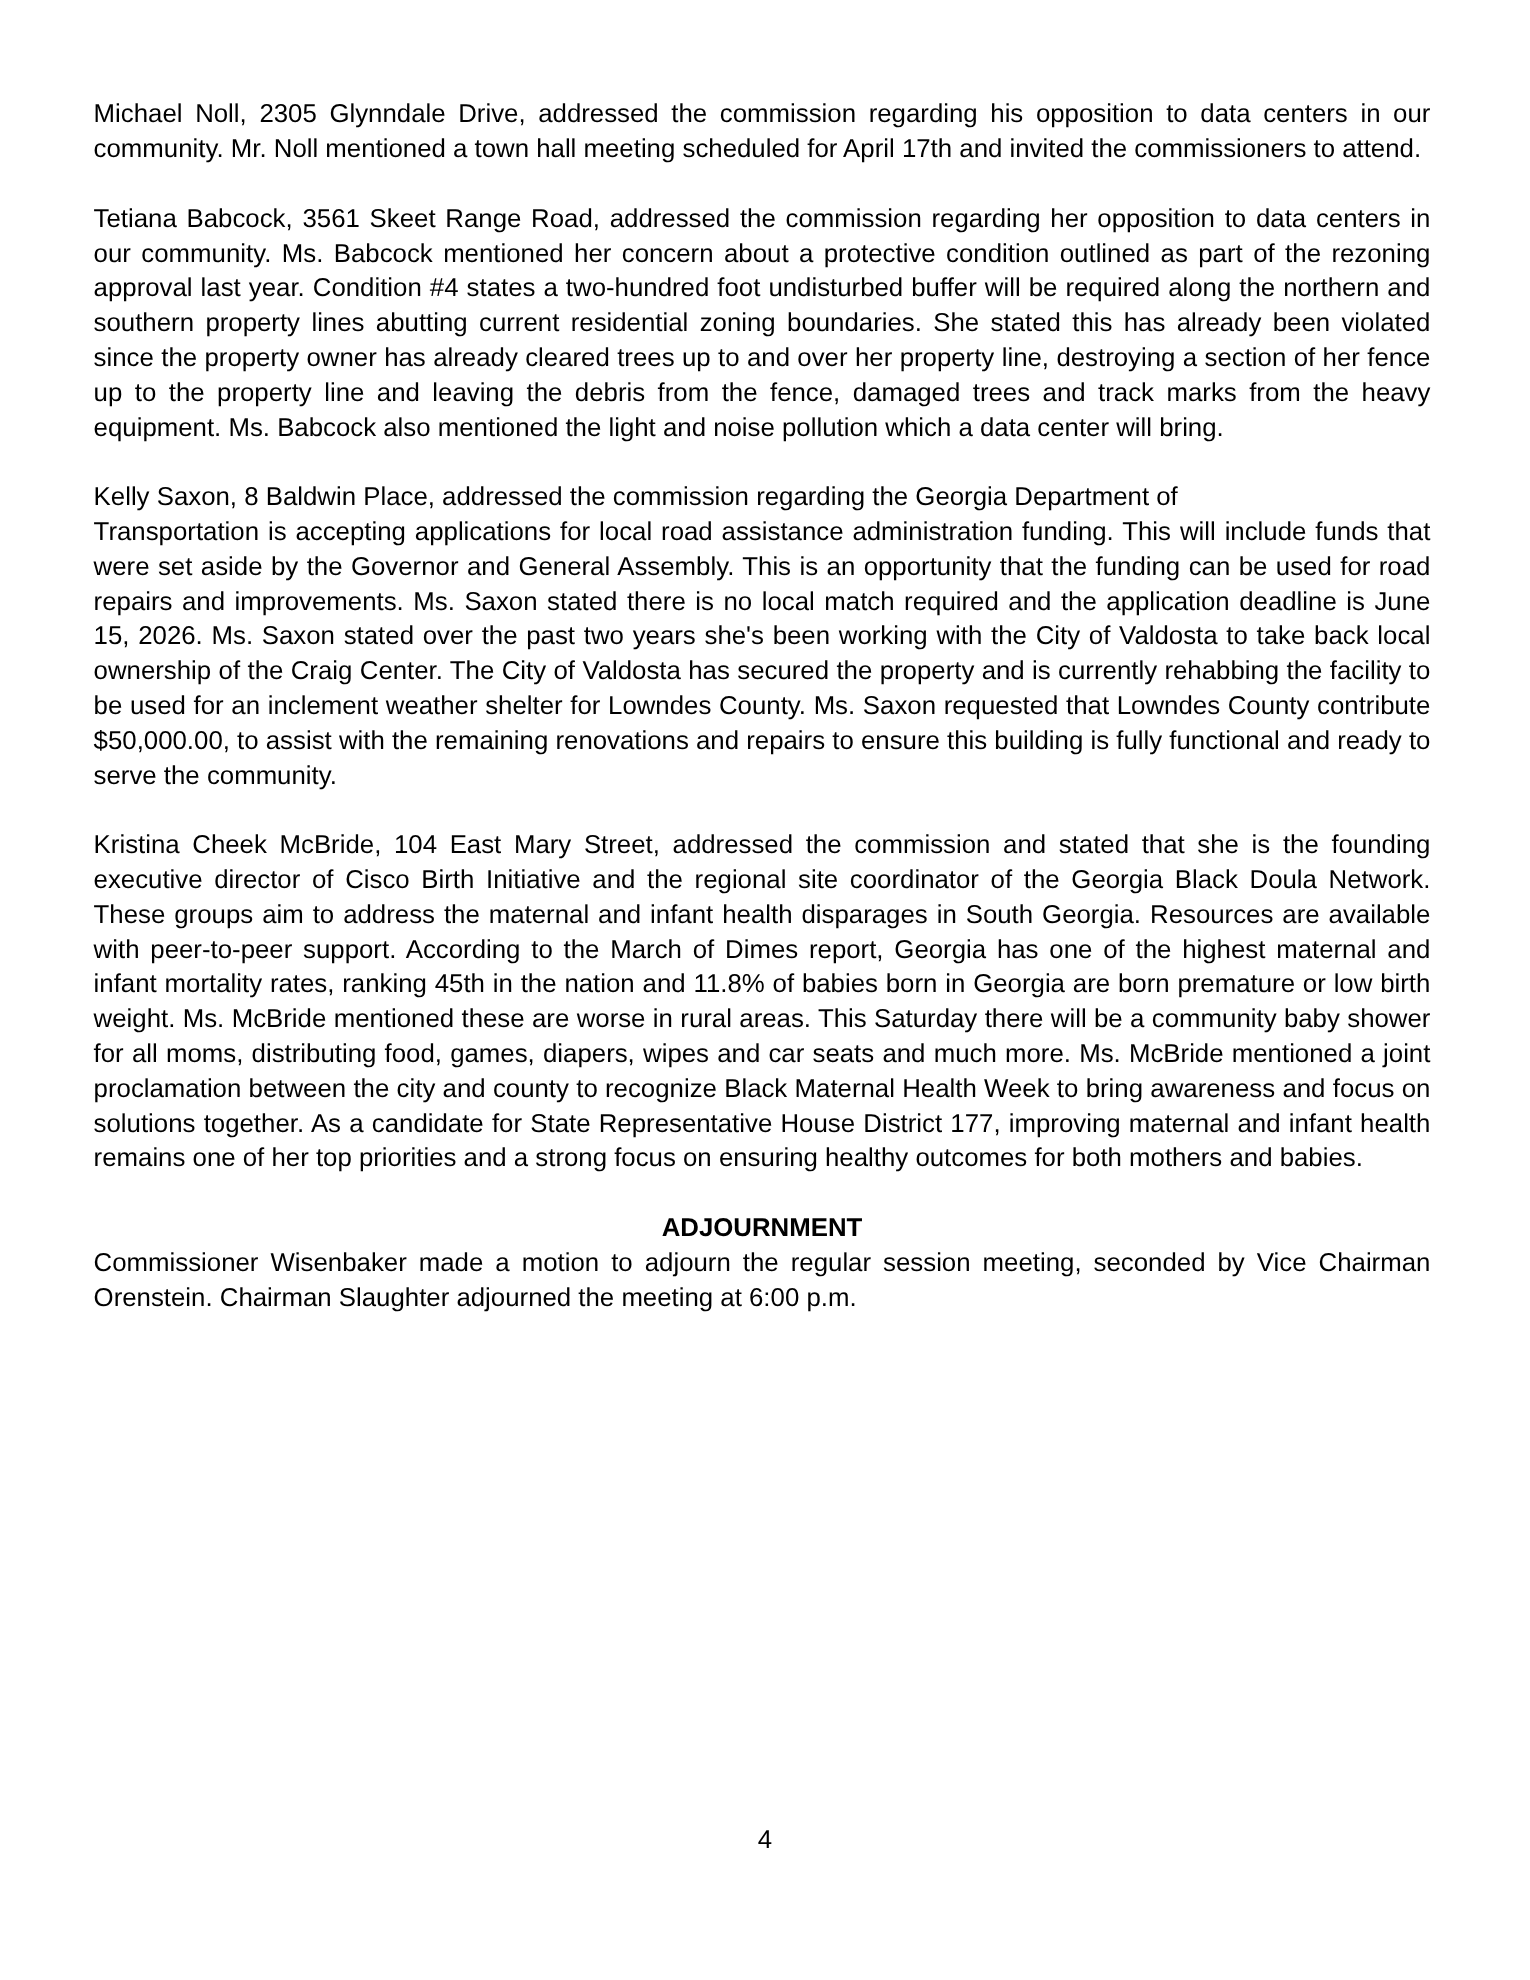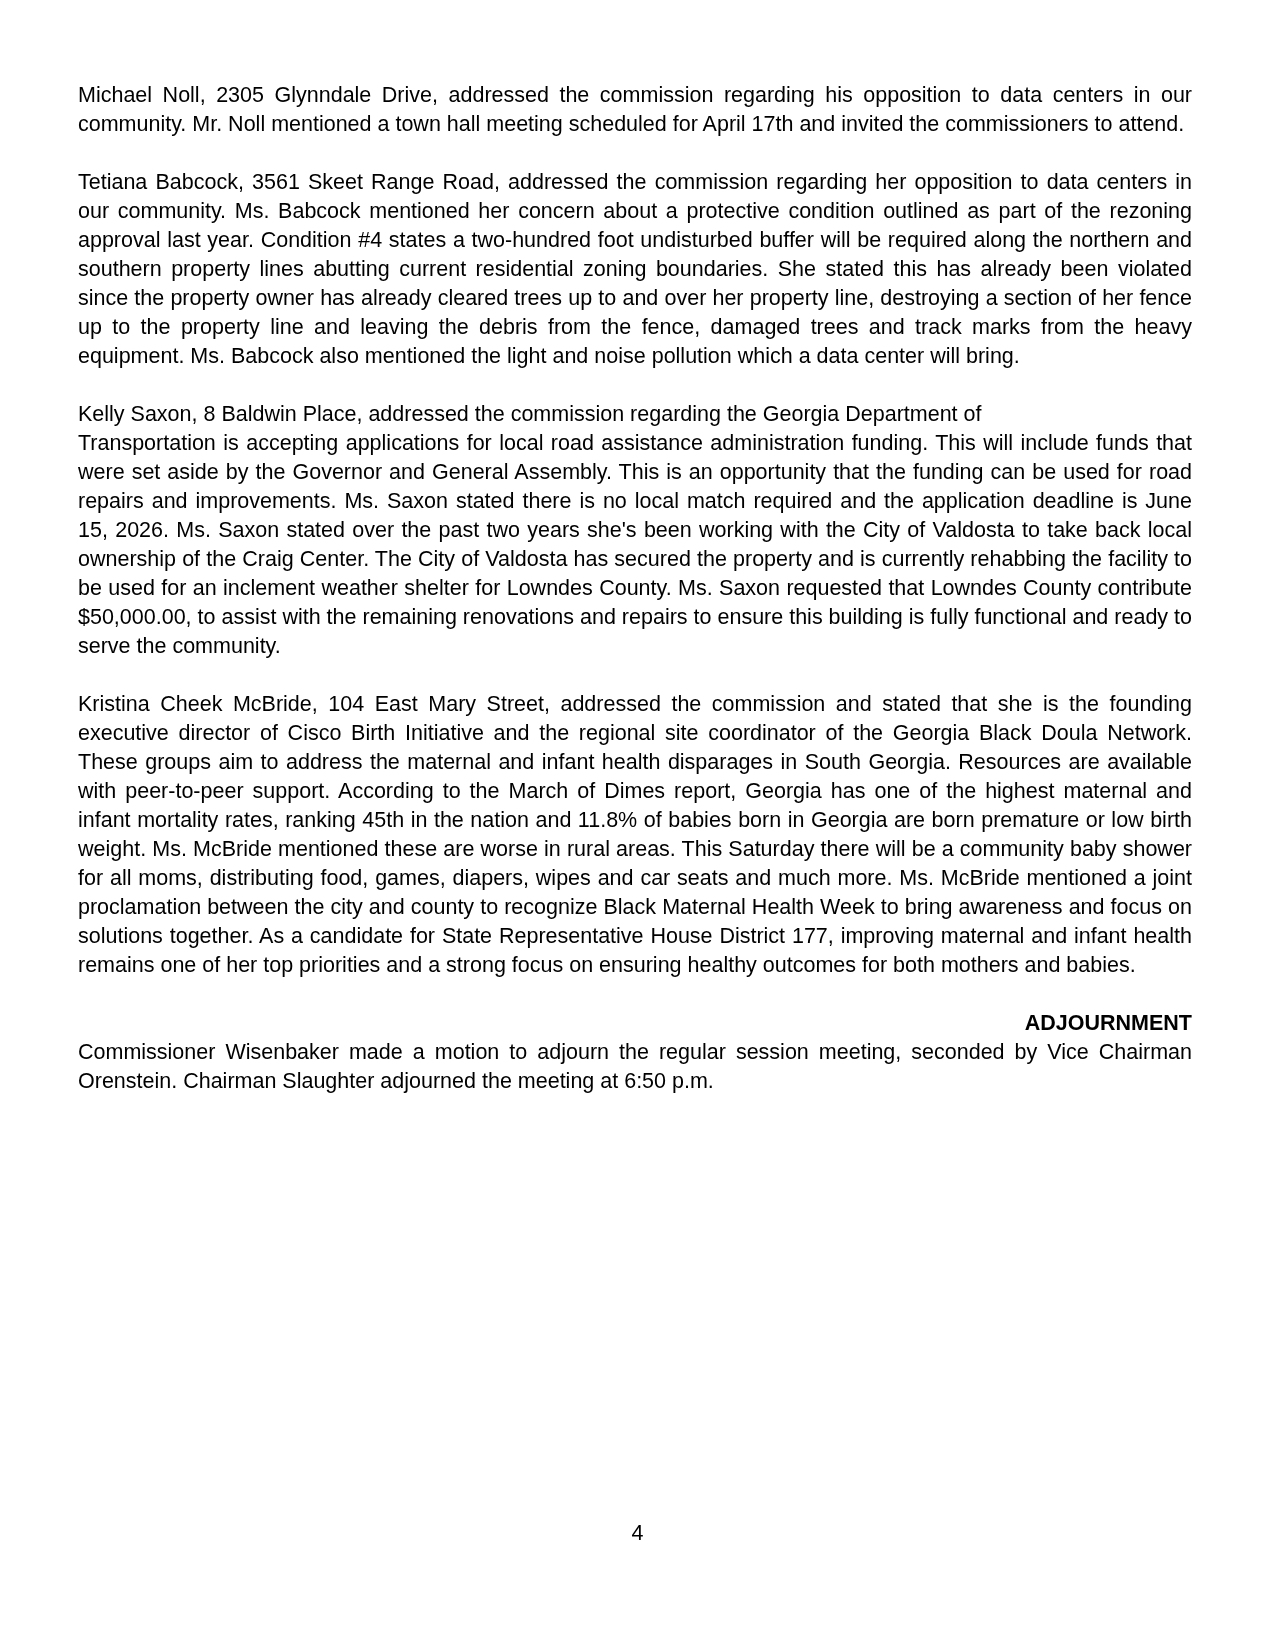--- a/index.html
+++ b/index.html
@@ -31,37 +31,37 @@
     white-space: pre-wrap; 
   }
   .para.last {
     margin-bottom: 0;
   }
   .heading {
     font-size: inherit;
     line-height: inherit;
     font-weight: bold;
     margin: 0;
-    text-align: right;
+    text-align: center;
   }
   .page-number {
     position: absolute;
     top: 1519px;
     left: 0;
     width: 100%;
     text-align: center;
   }
 </style>
 </head>
 <body>
 
 <div class="page">
   <div class="content">
     <p class="para">Michael Noll, 2305 Glynndale Drive, addressed the commission regarding his opposition to data centers in our community. Mr. Noll mentioned a town hall meeting scheduled for April 17th and invited the commissioners to attend.</p>
     <p class="para">Tetiana Babcock, 3561 Skeet Range Road, addressed the commission regarding her opposition to data centers in our community. Ms. Babcock mentioned her concern about a protective condition outlined as part of the rezoning approval last year. Condition #4 states a two-hundred foot undisturbed buffer will be required along the northern and southern property lines abutting current residential zoning boundaries. She stated this has already been violated since the property owner has already cleared trees up to and over her property line, destroying a section of her fence up to the property line and leaving the debris from the fence, damaged trees and track marks from the heavy equipment. Ms. Babcock also mentioned the light and noise pollution which a data center will bring.</p>
     <p class="para">Kelly Saxon, 8 Baldwin Place, addressed the commission regarding the Georgia Department of
 Transportation is accepting applications for local road assistance administration funding. This will include funds that were set aside by the Governor and General Assembly. This is an opportunity that the funding can be used for road repairs and improvements. Ms. Saxon stated there is no local match required and the application deadline is June 15, 2026. Ms. Saxon stated over the past two years she's been working with the City of Valdosta to take back local ownership of the Craig Center. The City of Valdosta has secured the property and is currently rehabbing the facility to be used for an inclement weather shelter for Lowndes County. Ms. Saxon requested that Lowndes County contribute $50,000.00, to assist with the remaining renovations and repairs to ensure this building is fully functional and ready to serve the community.</p>
     <p class="para">Kristina Cheek McBride, 104 East Mary Street, addressed the commission and stated that she is the founding executive director of Cisco Birth Initiative and the regional site coordinator of the Georgia Black Doula Network. These groups aim to address the maternal and infant health disparages in South Georgia. Resources are available with peer-to-peer support. According to the March of Dimes report, Georgia has one of the highest maternal and infant mortality rates, ranking 45th in the nation and 11.8% of babies born in Georgia are born premature or low birth weight. Ms. McBride mentioned these are worse in rural areas. This Saturday there will be a community baby shower for all moms, distributing food, games, diapers, wipes and car seats and much more. Ms. McBride mentioned a joint proclamation between the city and county to recognize Black Maternal Health Week to bring awareness and focus on solutions together. As a candidate for State Representative House District 177, improving maternal and infant health remains one of her top priorities and a strong focus on ensuring healthy outcomes for both mothers and babies.</p>
     <h2 class="heading">ADJOURNMENT</h2>
-    <p class="para last">Commissioner Wisenbaker made a motion to adjourn the regular session meeting, seconded by Vice Chairman Orenstein. Chairman Slaughter adjourned the meeting at 6:50 p.m.</p>
+    <p class="para last">Commissioner Wisenbaker made a motion to adjourn the regular session meeting, seconded by Vice Chairman Orenstein. Chairman Slaughter adjourned the meeting at 6:00 p.m.</p>
   </div>
   <div class="page-number">4</div>
 </div>
 
 </body></html>

